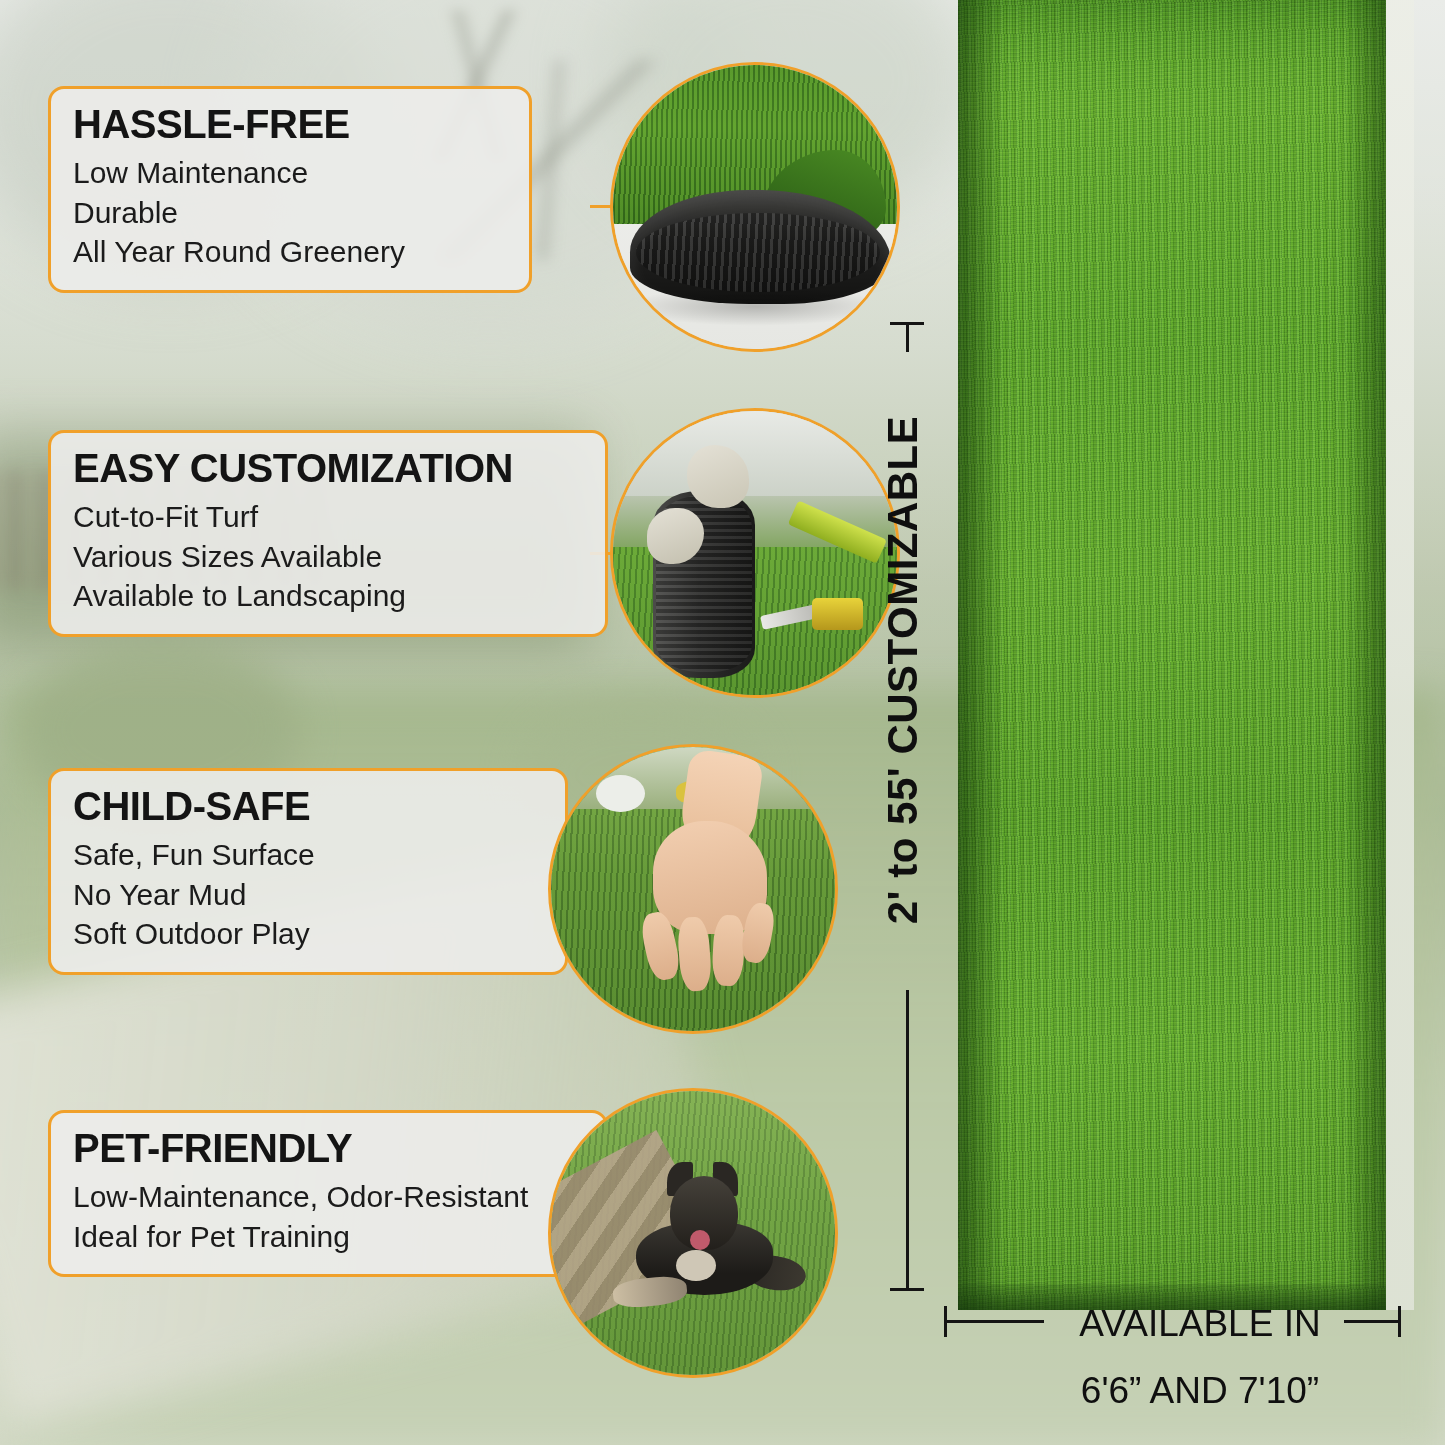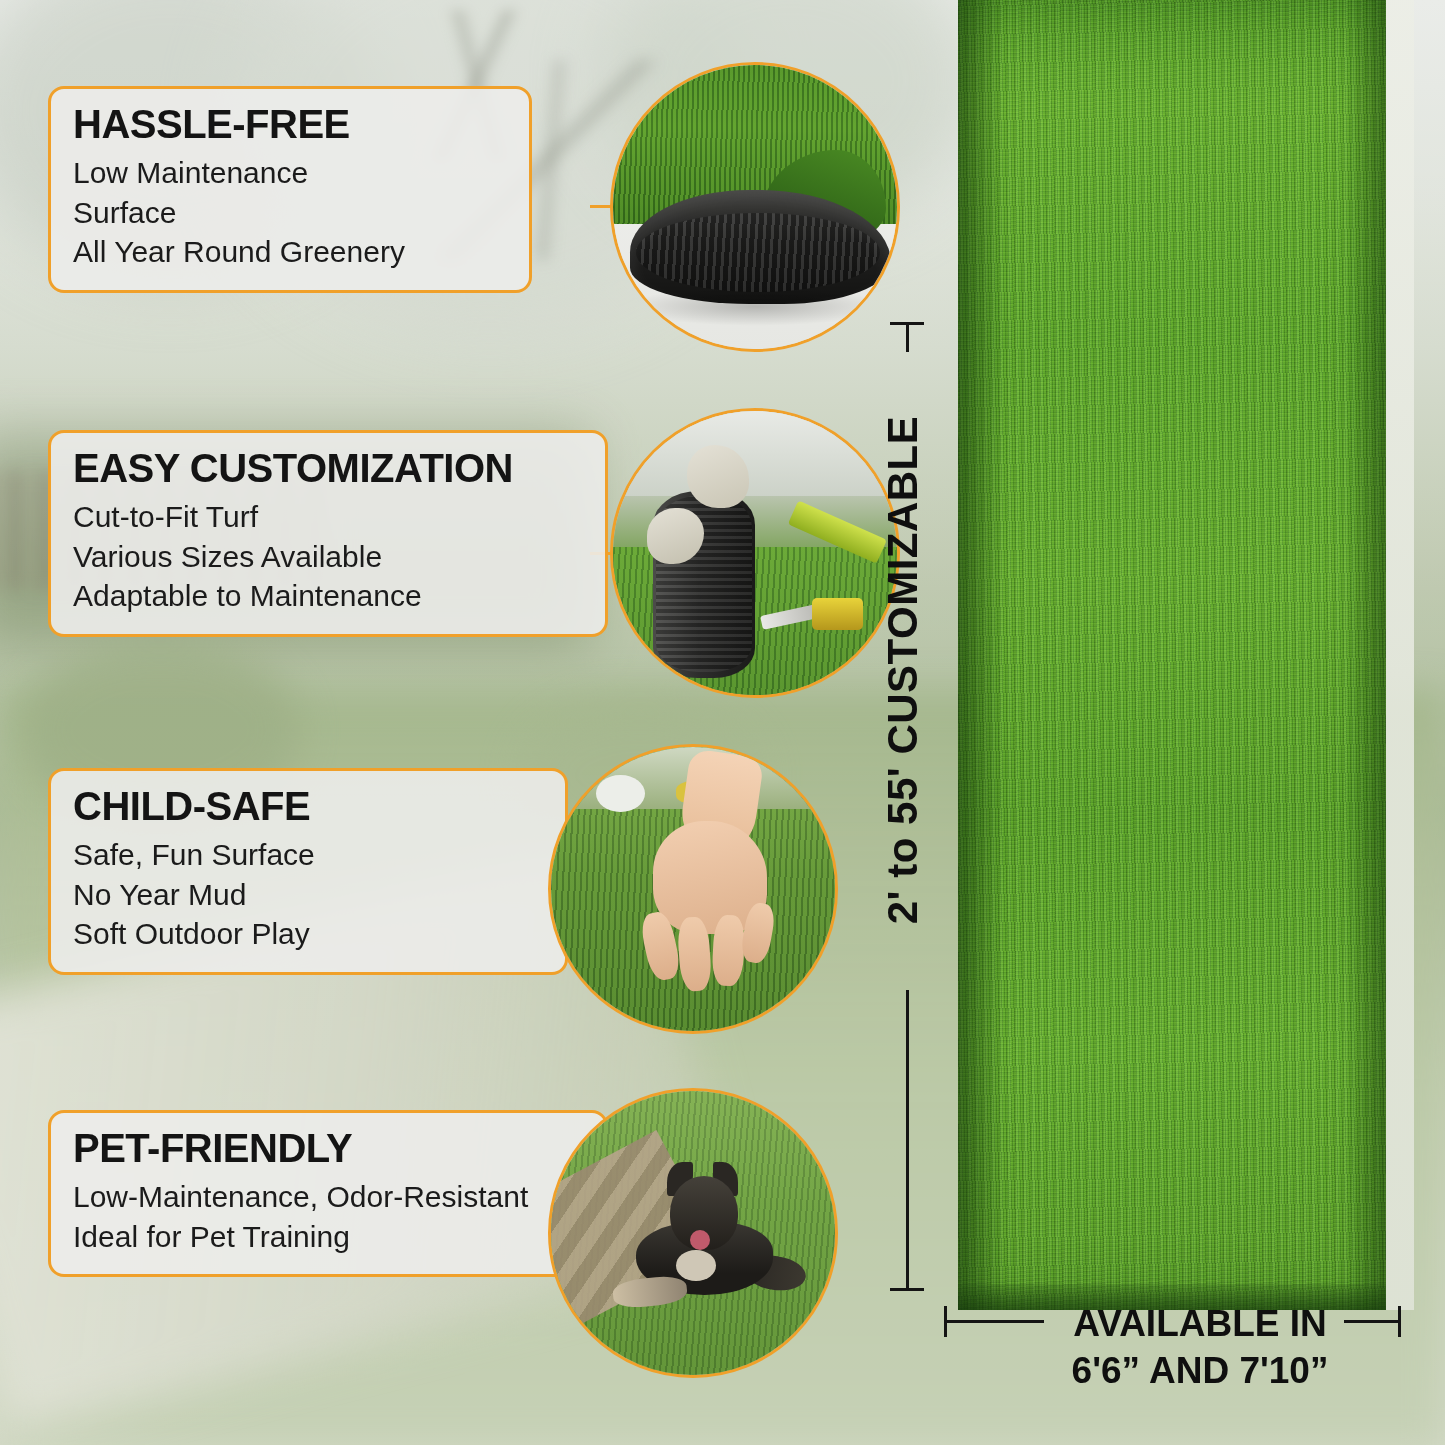--- a/index.html
+++ b/index.html
@@ -389,25 +389,25 @@
   #htick-left  { left: 944px; }
   #htick-right { left: 1398px; }
 
   .avail {
     position: absolute;
     left: 1000px;
     top: 1300px;
     width: 400px;
     text-align: center;
     font-size: 37px;
-    font-weight: bold;
+    font-weight: normal;
     color: #0f0f0f;
     line-height: 1.28;
   }
-  .avail .l2 { display: block; }
+  .avail .l2 { display: block; margin-top: 20px; }
 </style>
 </head>
 <body>
 
 <div class="canvas">
 
   <div class="bg-photo">
     <div class="bg-blob bg-tree-1"></div>
     <div class="bg-blob bg-tree-2"></div>
     <div class="bg-blob bg-tree-3"></div>
@@ -431,29 +431,29 @@
   <div class="turf-gap-right"></div>
 
   <div class="connector" id="conn-1"></div>
   <div class="connector" id="conn-2"></div>
   <div class="connector" id="conn-3"></div>
   <div class="connector" id="conn-4"></div>
 
   <div class="card" id="card-1">
     <div class="card-title">HASSLE-FREE</div>
     <div class="card-line">Low Maintenance</div>
-    <div class="card-line">Surface</div>
+    <div class="card-line">Durable</div>
     <div class="card-line">All Year Round Greenery</div>
   </div>
 
   <div class="card" id="card-2">
     <div class="card-title">EASY CUSTOMIZATION</div>
     <div class="card-line">Cut-to-Fit Turf</div>
     <div class="card-line">Various Sizes Available</div>
-    <div class="card-line">Adaptable to Maintenance</div>
+    <div class="card-line">Available to Landscaping</div>
   </div>
 
   <div class="card" id="card-3">
     <div class="card-title">CHILD-SAFE</div>
     <div class="card-line">Safe, Fun Surface</div>
     <div class="card-line">No Year Mud</div>
     <div class="card-line">Soft Outdoor Play</div>
   </div>
 
   <div class="card" id="card-4">

